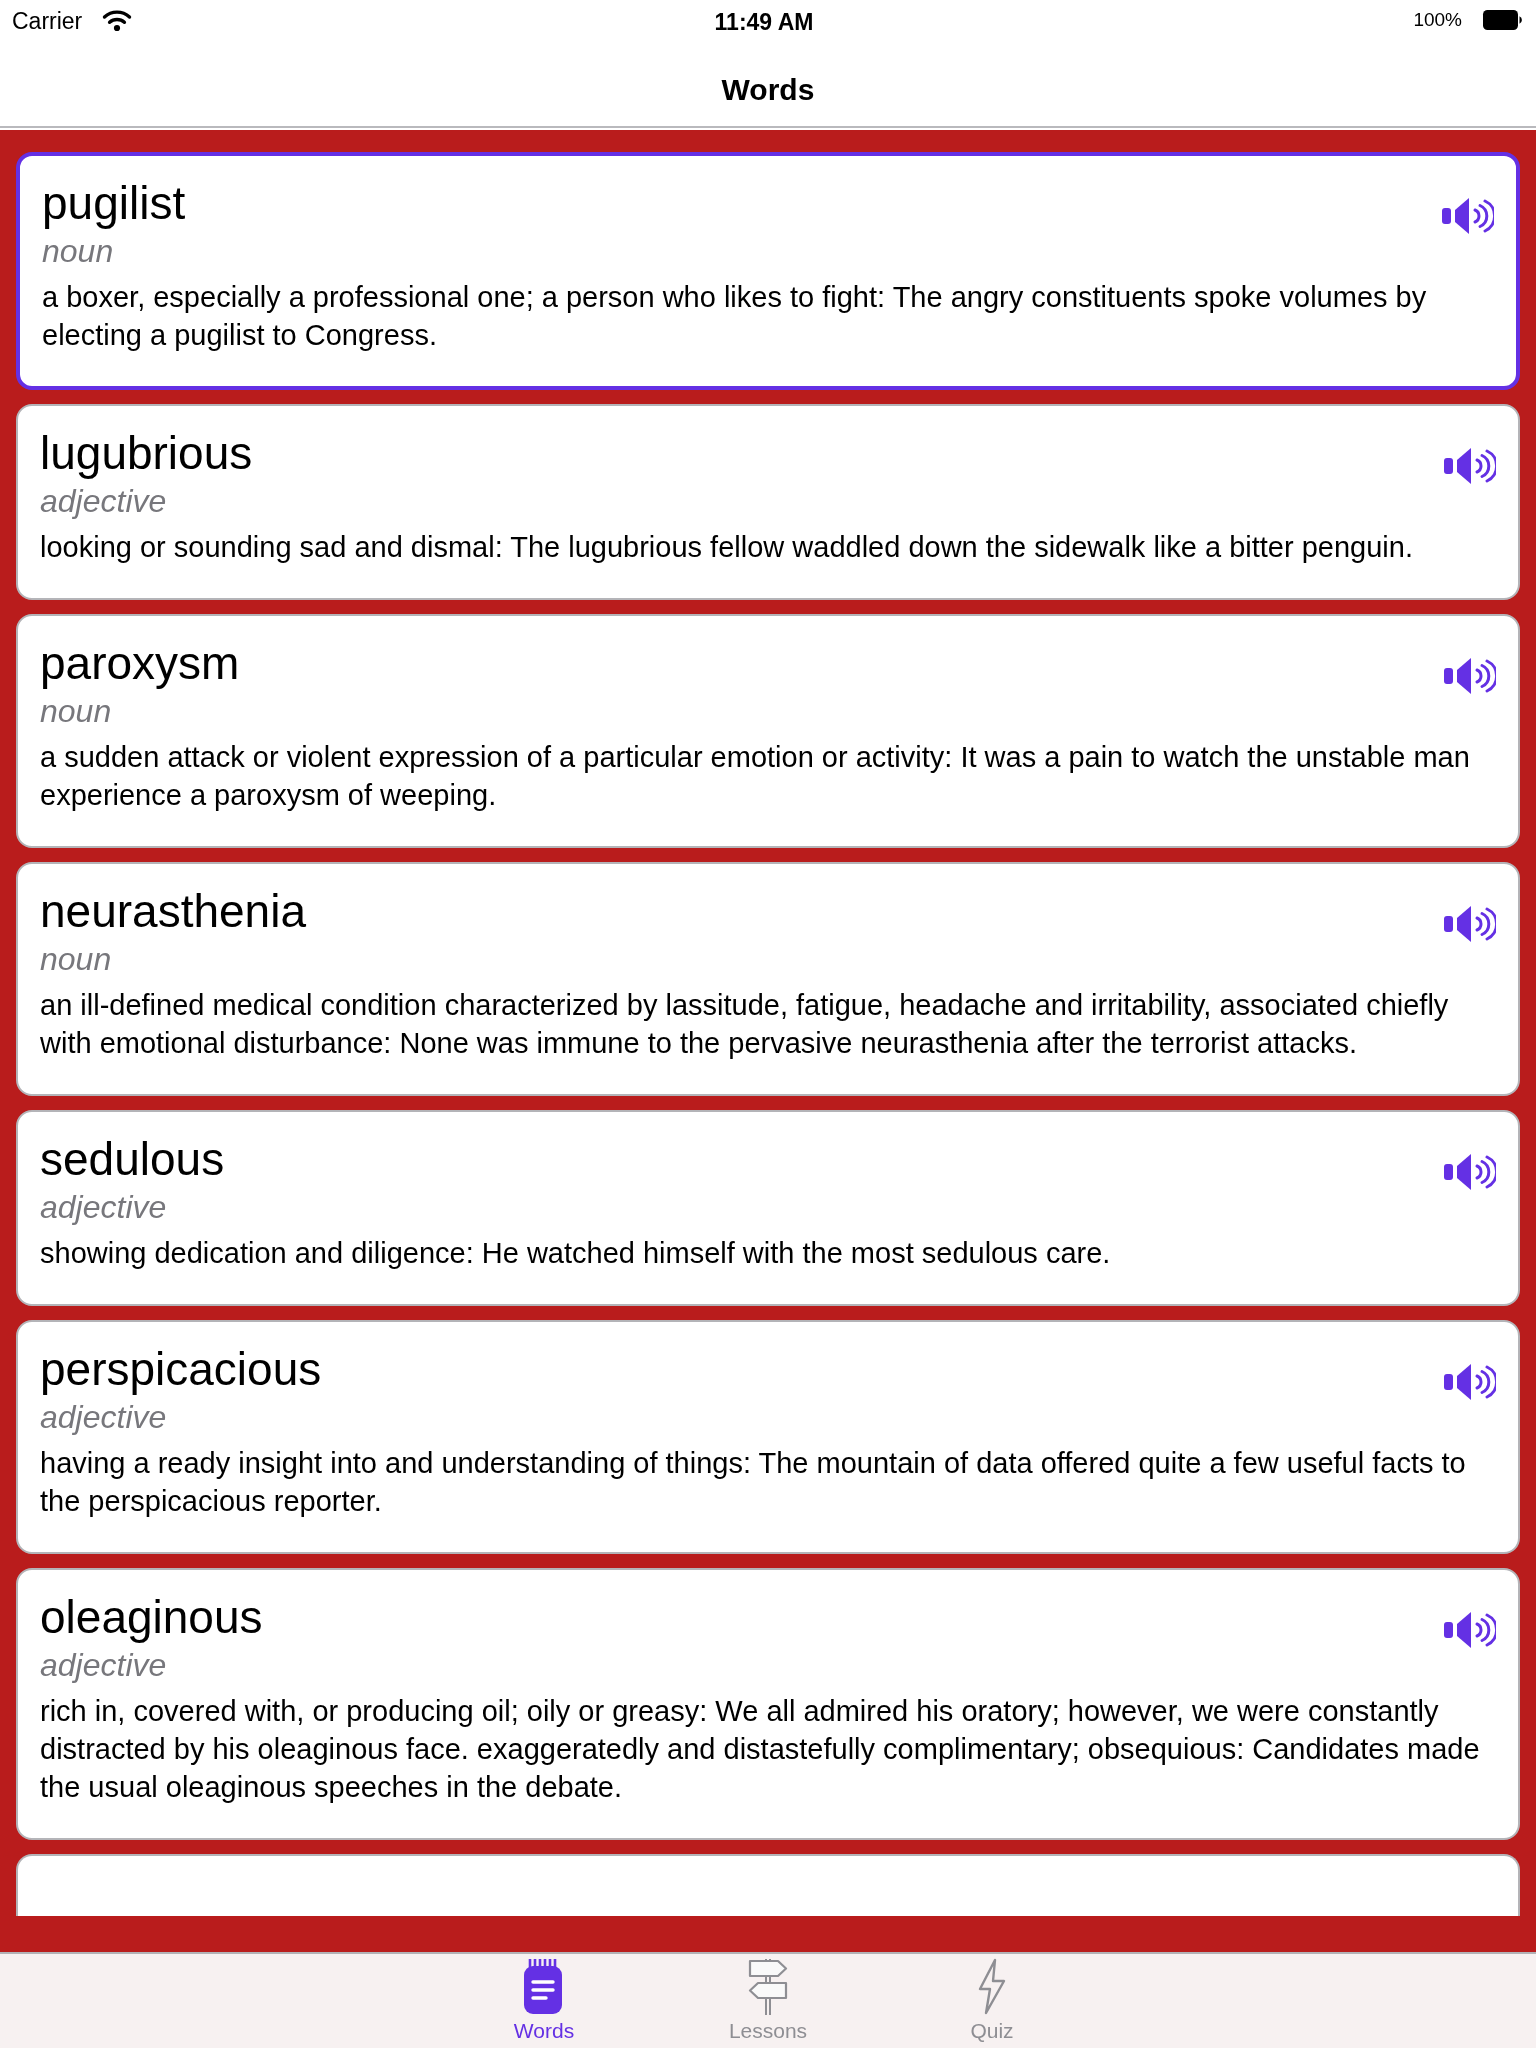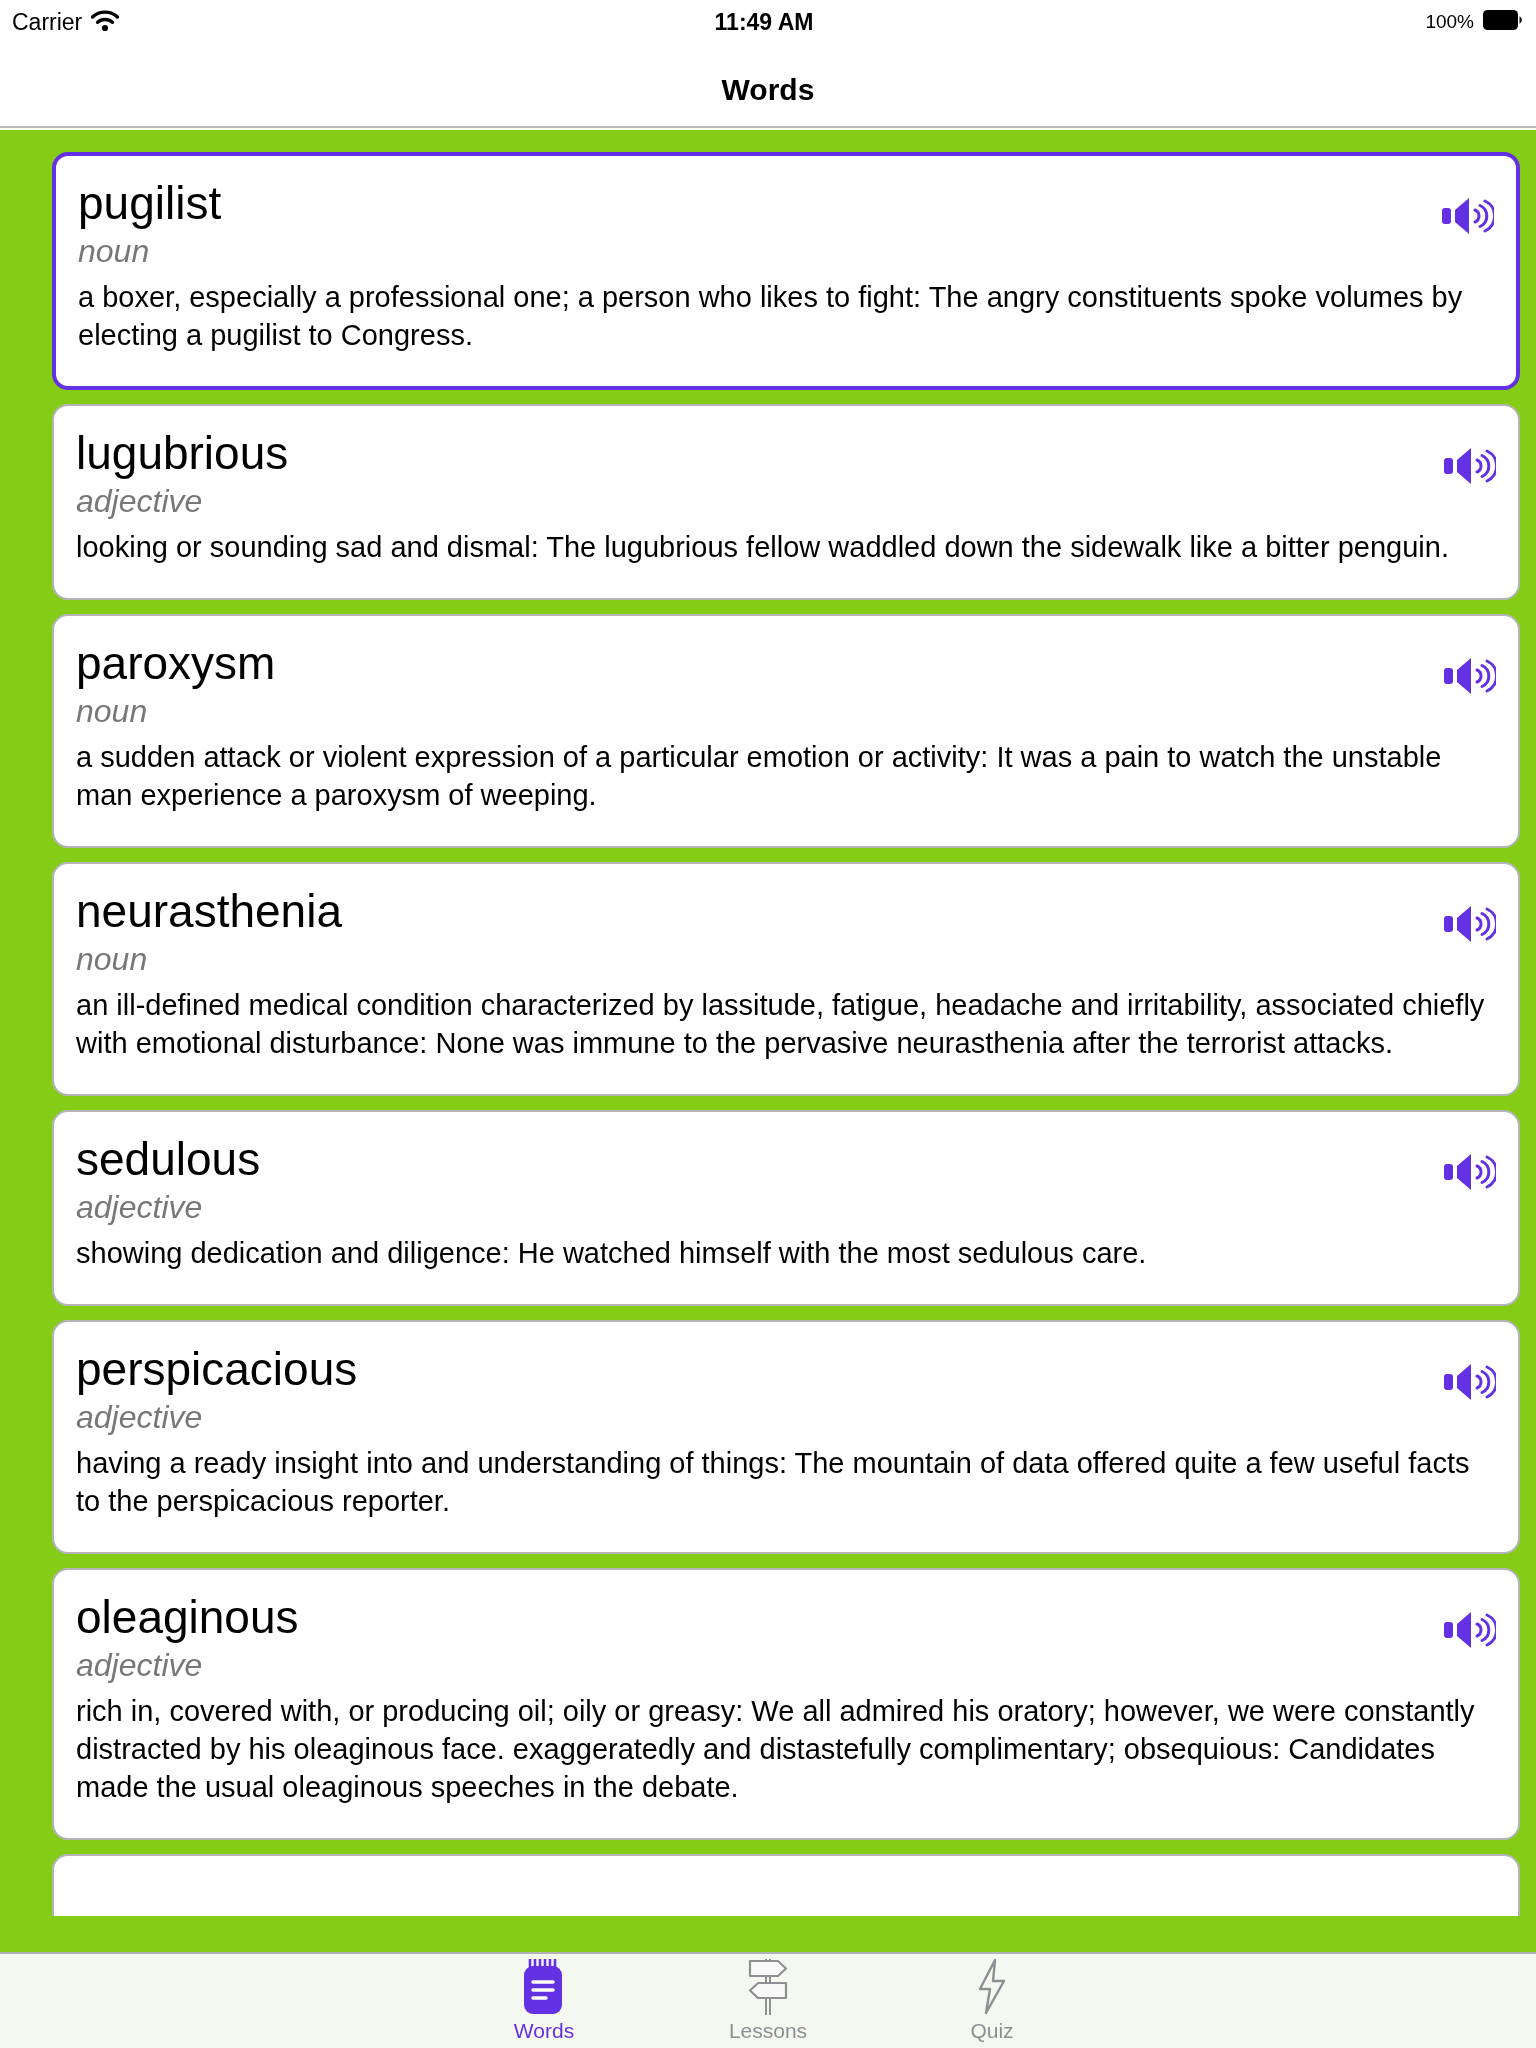--- a/index.html
+++ b/index.html
@@ -8,38 +8,38 @@
     background:#ffffff;
     font-family:"Liberation Sans","DejaVu Sans",sans-serif;
     -webkit-font-smoothing:antialiased;
   }
   
   .status-bar{
     position:relative;height:40px;background:#fff;
     display:flex;align-items:center;justify-content:space-between;
     padding:4px 12px 0 12px;box-sizing:border-box;
   }
-  .sb-left,.sb-right{display:flex;align-items:center;gap:8px;}
+  .sb-left,.sb-right{display:flex;gap:20px;}
   .sb-carrier{font-size:23px;color:#000;}
   .sb-time{
     position:absolute;left:0;right:8px;text-align:center;
     font-size:23px;font-weight:600;color:#000;
   }
   .sb-batt-label{font-size:19px;color:#000;}
   
   .nav-bar{
     height:88px;background:#fff;border-bottom:2px solid #b9b9bd;
     display:flex;align-items:center;justify-content:center;
     box-sizing:border-box;
   }
   .nav-title{font-size:30px;font-weight:700;color:#000;padding-top:14px;}
   
   .list{
     position:absolute;top:130px;bottom:0;left:0;right:0;
-    background:#84cc16;overflow:hidden;padding-left:36px;
+    background:#b91c1c;overflow:hidden;
   }
   .card{
     margin:14px 16px 0 16px;background:#fff;border:2px solid #b4b4b8;
     border-radius:16px;padding:18px 22px 32px 22px;position:relative;
   }
   .card:first-child{margin-top:22px;}
   .card.selected{border:4px solid #6430e4;}
   .word{font-size:46px;line-height:58px;color:#000;}
   .pos{font-size:32px;line-height:34px;color:#77777c;font-style:italic;margin-top:2px;}
   .def{font-size:29px;line-height:38px;color:#000;margin-top:10px;}

